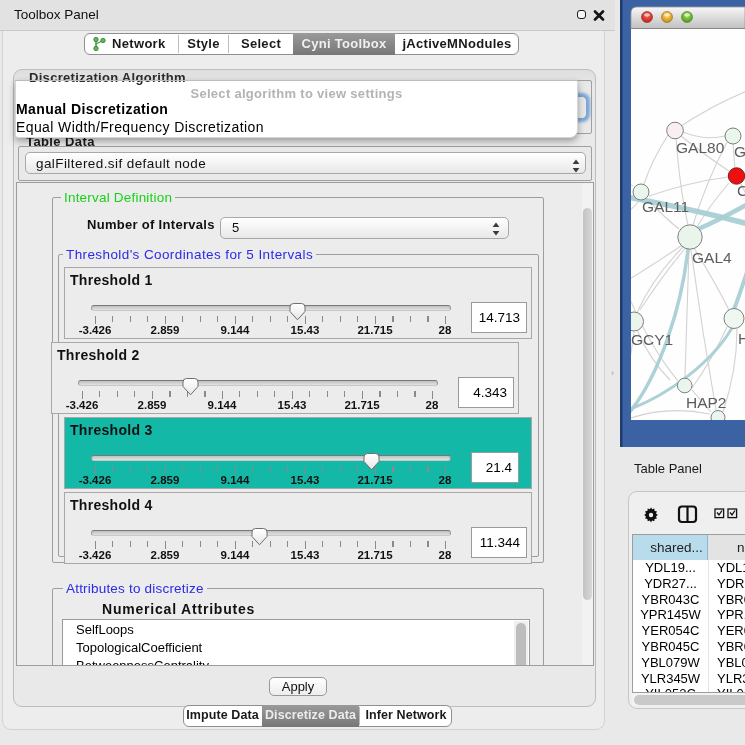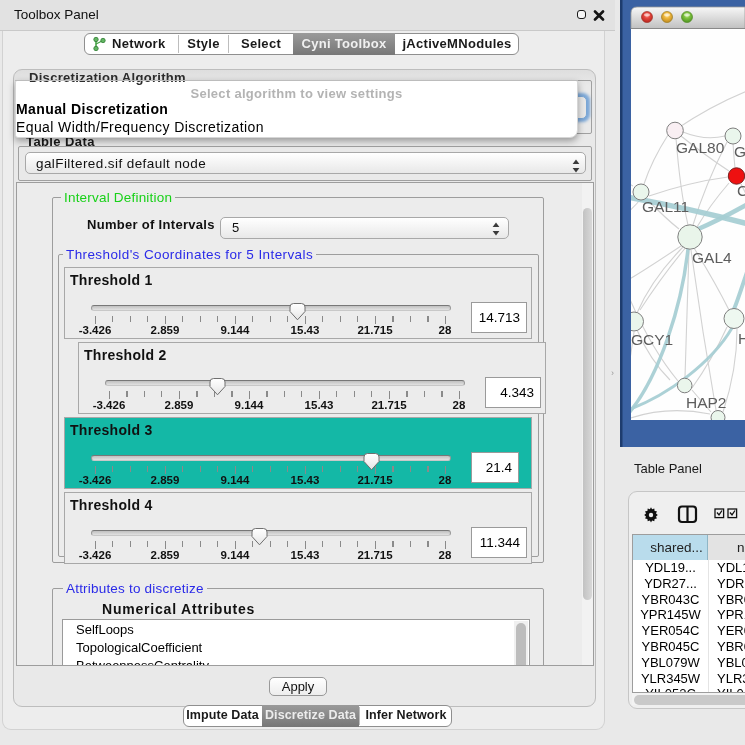--- a/index.html
+++ b/index.html
@@ -88,21 +88,21 @@
             <linearGradient id="thg0" x1="0" y1="0" x2="0" y2="1">
               <stop offset="0" stop-color="#ffffff"></stop>
               <stop offset="0.55" stop-color="#f2f2f2"></stop>
               <stop offset="1" stop-color="#e3e3e3"></stop>
             </linearGradient>
           </defs>
           <path d="M1,5 Q1,1.5 4.5,1.5 L12.5,1.5 Q16,1.5 16,5 L16,9.5 L8.5,17.8 L1,9.5 Z" fill="url(#thg0)" stroke="#6f6f6f" stroke-width="1"></path>
         </svg>
         <div class="abs" style="left:406px;top:34px;width:56px;height:31px;background:#fff;border:1px solid #9a9a9a;box-sizing:border-box;font-size:13.5px;color:#000;text-align:right;line-height:29px;padding-right:6px;">14.713</div>
       </div>
-      <div class="abs" style="left: 61px; top: 159px; width: 468px; height: 72px; border: 1px solid rgb(168, 168, 168); background: rgb(236, 236, 236); box-sizing: border-box;">
+      <div class="abs" style="left: 34px; top: 159px; width: 468px; height: 72px; border: 1px solid rgb(168, 168, 168); background: rgb(236, 236, 236); box-sizing: border-box;">
         <div class="abs" style="left:5px;top:4px;font-size:14px;font-weight:bold;color:#111;letter-spacing:0.3px;">Threshold 2</div>
         <div class="abs" style="left:26px;top:37px;width:360px;height:6px;background:linear-gradient(#c0c0c0,#e2e2e2);border-top:1px solid #787878;border-bottom:1px solid #c8c8c8;border-left:1px solid #9a9a9a;border-right:1px solid #9a9a9a;border-radius:3px;box-sizing:border-box;"></div>
         <div class="abs" style="left:30px;top:48px;width:354px;height:5.5px;background:repeating-linear-gradient(90deg,#8a8a8a 0,#8a8a8a 1px,transparent 1px,transparent 17.5px);"></div>
         <div class="abs" style="left:30px;top:48px;width:354px;height:8px;background:repeating-linear-gradient(90deg,#8a8a8a 0,#8a8a8a 1px,transparent 1px,transparent 70px);"></div>
         <div class="abs" style="left:0px;top:56px;width:60px;text-align:center;font-size:11.5px;font-weight:bold;color:#111;">-3.426</div>
         <div class="abs" style="left:70px;top:56px;width:60px;text-align:center;font-size:11.5px;font-weight:bold;color:#111;">2.859</div>
         <div class="abs" style="left:140px;top:56px;width:60px;text-align:center;font-size:11.5px;font-weight:bold;color:#111;">9.144</div>
         <div class="abs" style="left:210px;top:56px;width:60px;text-align:center;font-size:11.5px;font-weight:bold;color:#111;">15.43</div>
         <div class="abs" style="left:280px;top:56px;width:60px;text-align:center;font-size:11.5px;font-weight:bold;color:#111;">21.715</div>
         <div class="abs" style="left:350px;top:56px;width:60px;text-align:center;font-size:11.5px;font-weight:bold;color:#111;">28</div>

